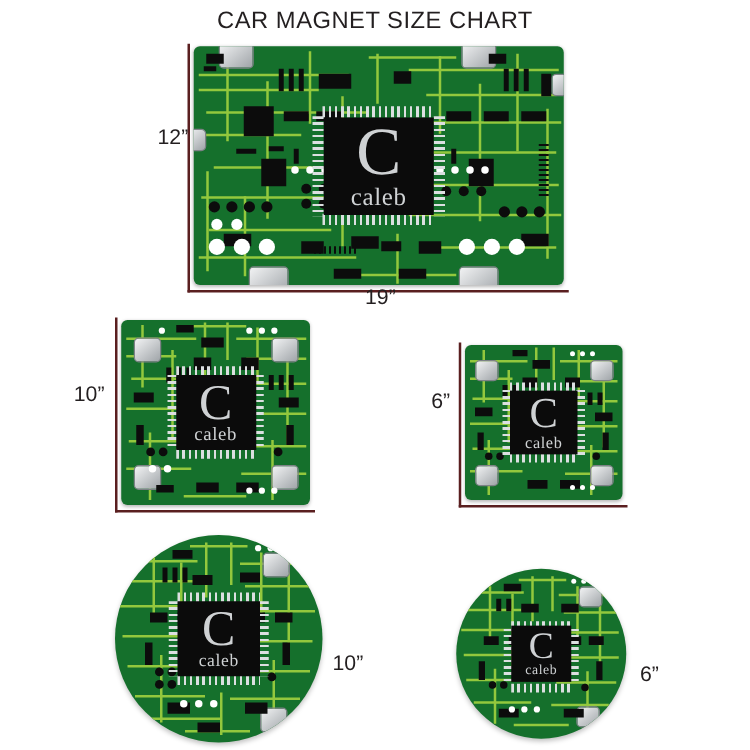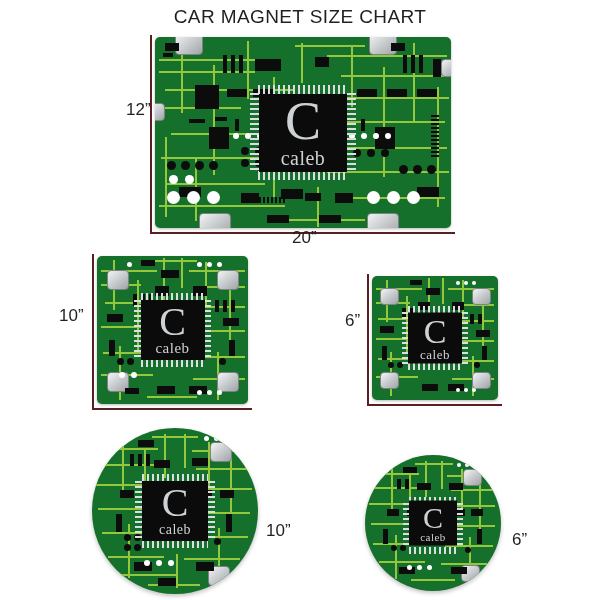--- a/index.html
+++ b/index.html
@@ -244,21 +244,21 @@
     <div class="legs v" style="left:95px;  top:56px;  width:9px;  height:80px;"></div>
     <div class="legs v" style="left:192px; top:56px;  width:9px;  height:80px;"></div>
 
     <div class="chip" style="width:88px; height:78px;">
       <div class="chip-letter" style="font-size:54px; margin-bottom:2px;">C</div>
       <div class="chip-name" style="font-size:20px;">caleb</div>
     </div>
   </div>
 </div>
 <div class="dim-label" style="left:126px; top:100px;">12”</div>
-<div class="dim-label" style="left:292px; top:228px;">20”</div>
+<div class="dim-label" style="left:292px; top:228px;">19”</div>
 
 <div class="magnet" style="left:97px; top:256px; width:151px; height:148px;">
   <div class="edge-left"></div>
   <div class="edge-bottom"></div>
   <div class="art rounded">
     <div class="pcb">
       <div class="trace-h" style="left:4px;  top:14px;  width:56px;"></div>
       <div class="trace-h" style="left:4px;  top:28px;  width:40px;"></div>
       <div class="trace-h" style="left:8px;  top:46px;  width:60px;"></div>
       <div class="trace-h" style="left:4px;  top:70px;  width:48px;"></div>

